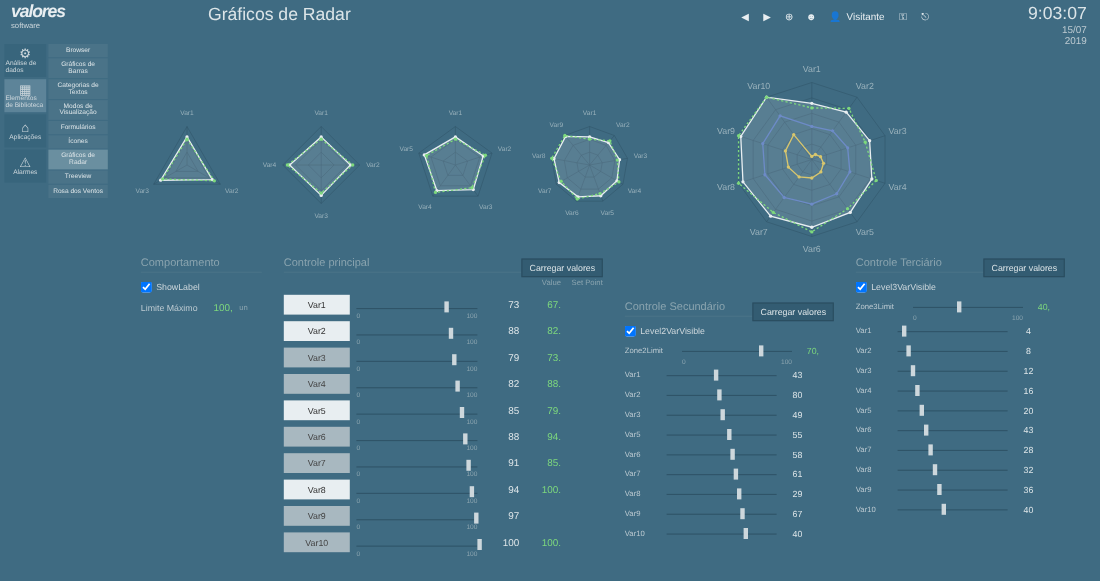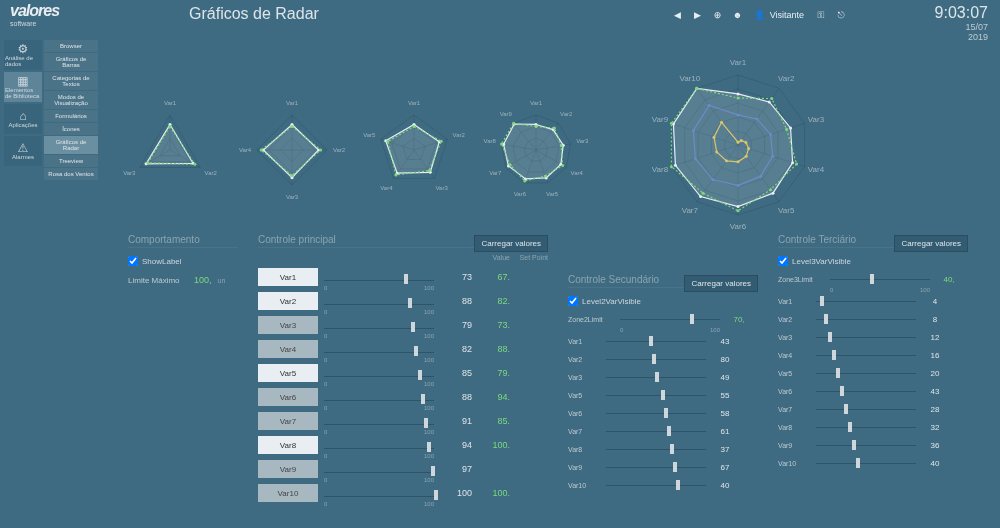--- a/index.html
+++ b/index.html
@@ -588,21 +588,21 @@
             <div class="thumb" style="left:61%"></div>
           </div>
           <div class="sec-val">61</div>
         </div>
         <div class="sec-row">
           <div class="sec-lbl">Var8</div>
           <div class="sec-track">
             <div class="bar"></div>
             <div class="thumb" style="left:64%"></div>
           </div>
-          <div class="sec-val">37</div>
+          <div class="sec-val">29</div>
         </div>
         <div class="sec-row">
           <div class="sec-lbl">Var9</div>
           <div class="sec-track">
             <div class="bar"></div>
             <div class="thumb" style="left:67%"></div>
           </div>
           <div class="sec-val">67</div>
         </div>
         <div class="sec-row">

